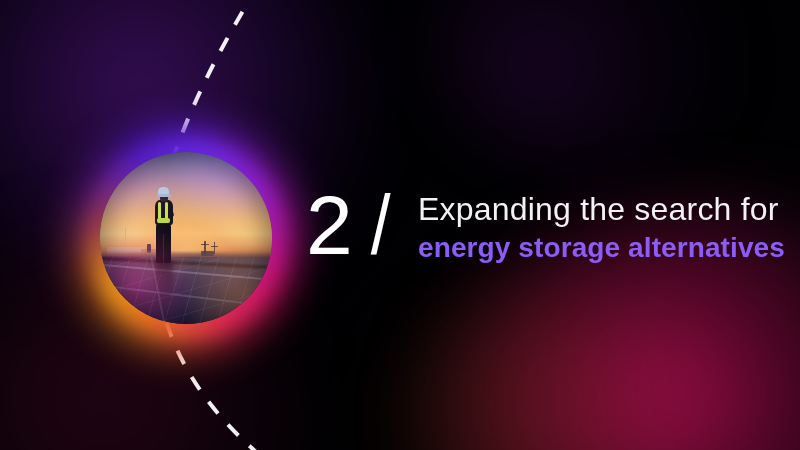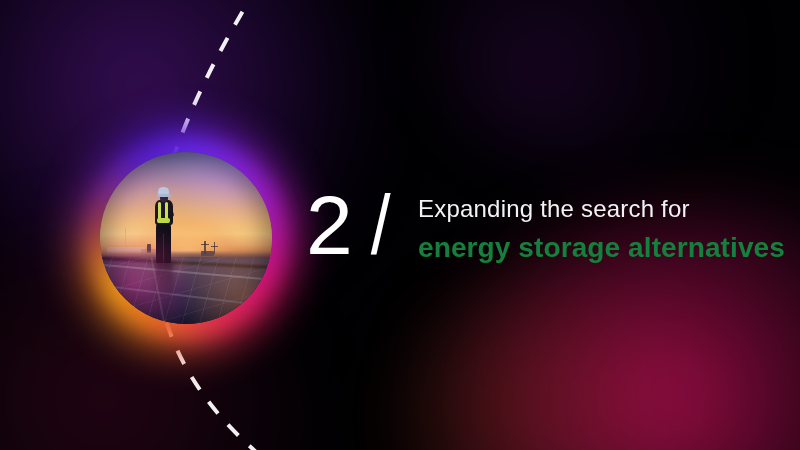--- a/index.html
+++ b/index.html
@@ -341,28 +341,28 @@
     line-height:86px;
     margin:-4px 0 0 16px;
     transform:scaleX(0.85);
   }
   .headline-text {
     margin-left:26px;
     margin-top:6px;
   }
   .headline-line1 {
     color:#f2f2f4;
-    font-size:24px;
+    font-size:32px;
     font-weight:300;
     line-height:34px;
     letter-spacing:0.2px;
     white-space:nowrap;
   }
   .headline-line2 {
-    color:#15803d;
+    color:#8b5cf6;
     font-size:28px;
     font-weight:700;
     line-height:34px;
     letter-spacing:0.1px;
     white-space:nowrap;
     margin-top:5px;
   }
 </style>
 </head>
 <body>

